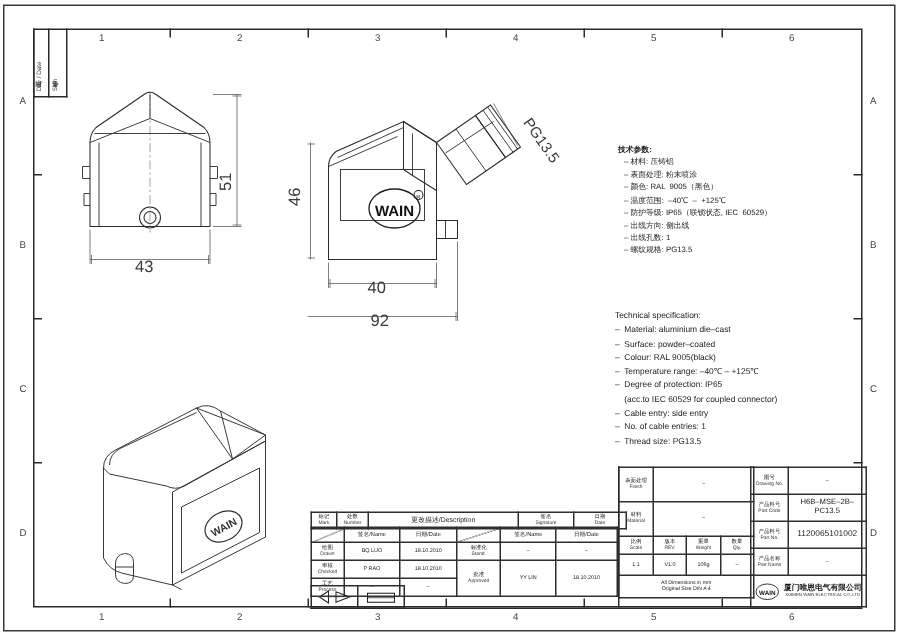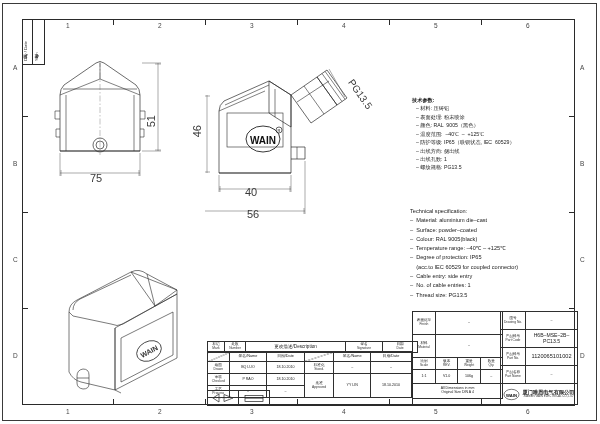--- a/index.html
+++ b/index.html
@@ -136,21 +136,21 @@
 
       <path class="dim" d="M128,8 L128,96"></path>
       <path class="dim" d="M125,9 L131,9 M125,95 L131,95"></path>
       <path class="dim" d="M112,8 L131,8 M112,96 L131,96"></path>
 
       <path class="dim" d="M30,118 L110,118"></path>
       <path class="dim" d="M31,115 L31,121 M109,115 L109,121"></path>
       <path class="dim" d="M30,98 L30,121 M110,98 L110,121"></path>
     </svg>
     <div class="dimtxt-v" style="left:115px;top:60px;">51</div>
-    <div class="dimtxt" style="left:60px;top:117px;">75</div>
+    <div class="dimtxt" style="left:60px;top:117px;">43</div>
   </div>
 
   <div style="position:absolute;left:205px;top:55px;">
     <svg width="200" height="170" viewBox="0 0 200 170">
 
       <path class="s" d="M14,118 L14,56 Q14,50 19,46 L64,26 L86,40 L86,118 Z"></path>
 
       <path class="s2" d="M14,56 L60,36"></path>
       <path class="s2" d="M20,50 L64,30"></path>
 
@@ -180,21 +180,21 @@
       <path class="dim" d="M14,120 L14,137 M86,120 L86,137"></path>
 
       <path class="dim" d="M-2,156 L100,156"></path>
       <path class="dim" d="M-1,153 L-1,159 M99,153 L99,159"></path>
       <path class="dim" d="M-2,120 L-2,159 M100,106 L100,159"></path>
 
       <path class="dim" d="M124,14 L140,42"></path>
     </svg>
     <div class="dimtxt-v" style="left:-14px;top:70px;">46</div>
     <div class="dimtxt" style="left:40px;top:131px;">40</div>
-    <div class="dimtxt" style="left:42px;top:153px;">56</div>
+    <div class="dimtxt" style="left:42px;top:153px;">92</div>
     <div style="position:absolute;left:150px;top:22px;font-size:10px;color:#3a3a3a;transform:rotate(55deg);transform-origin:left top;white-space:nowrap;">PG13.5</div>
   </div>
 
   <div style="position:absolute;left:237px;top:124px;width:52px;height:30px;">
     <svg width="52" height="30" viewBox="0 0 52 30">
       <ellipse cx="26" cy="15" rx="17" ry="13" fill="none" stroke="#222" stroke-width="0.9"></ellipse>
       <text x="26" y="20" font-family="Liberation Sans, sans-serif" font-size="10" font-weight="bold" text-anchor="middle" fill="#111">WAIN</text>
       <circle cx="42" cy="6" r="3" fill="none" stroke="#222" stroke-width="0.7"></circle>
       <text x="42" y="8.4" font-family="Liberation Sans, sans-serif" font-size="4" text-anchor="middle" fill="#111">R</text>
     </svg>

